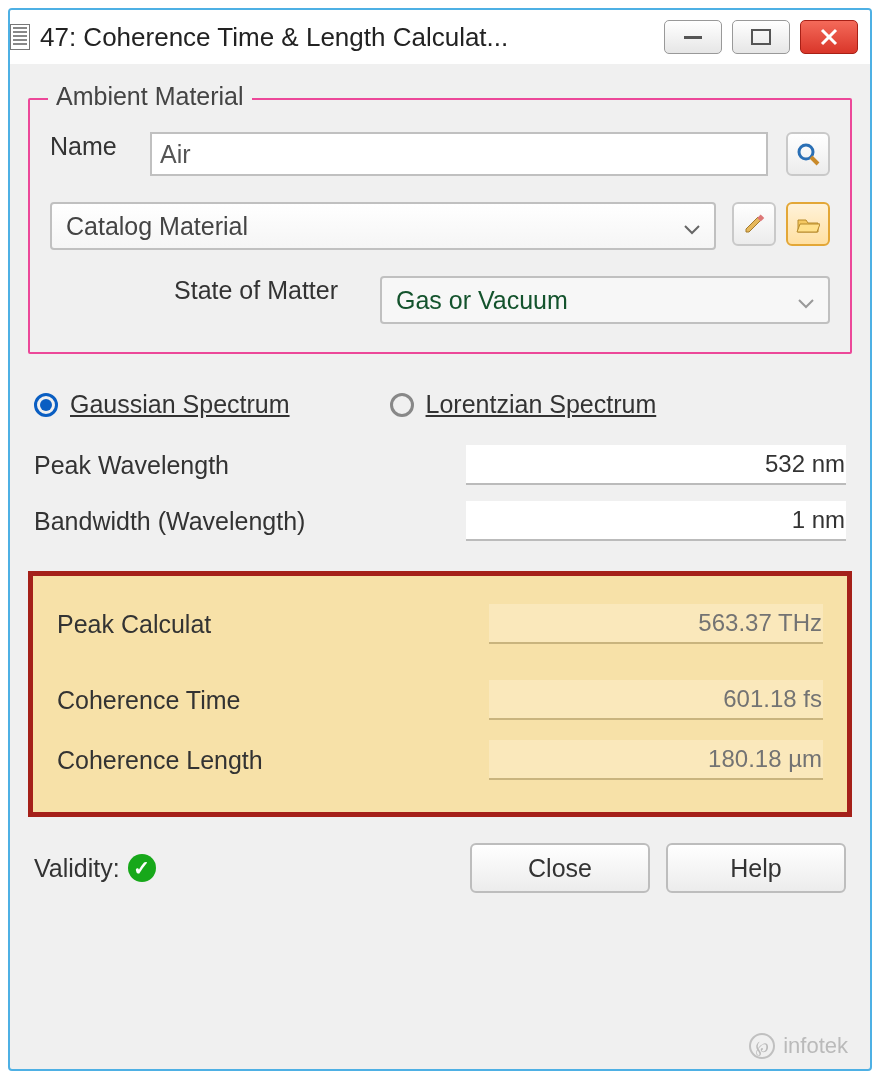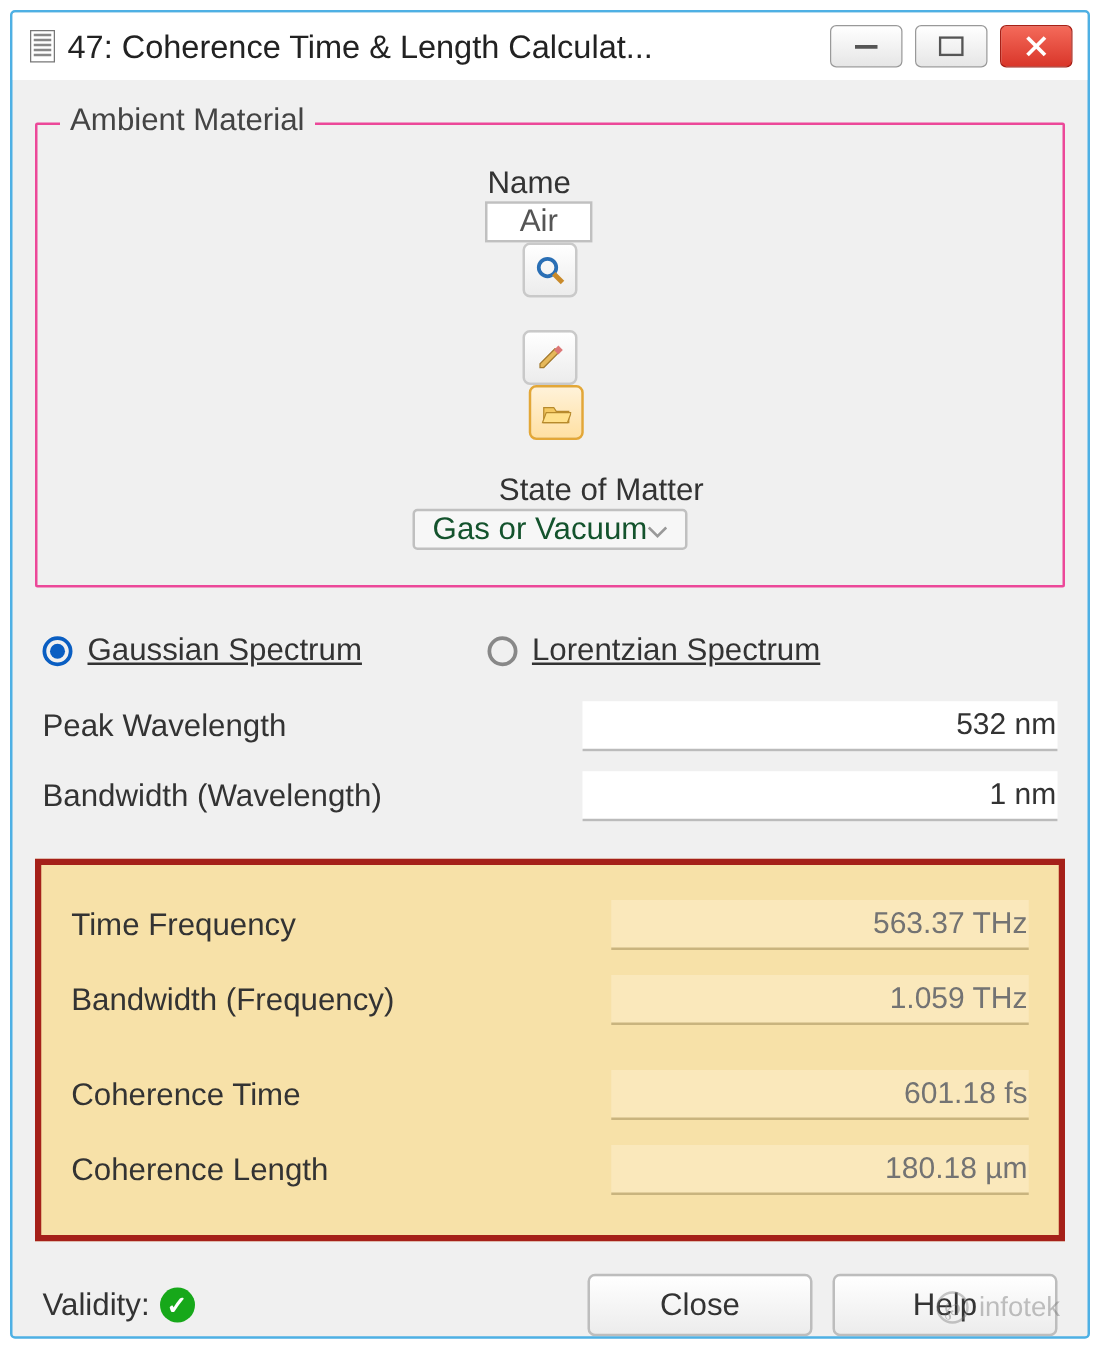--- a/index.html
+++ b/index.html
@@ -19,21 +19,20 @@
     border-radius: 4px;
     background: #f0f0f0;
     overflow: hidden;
   }
   
   .titlebar {
     height: 54px;
     background: #fff;
     display: flex;
     align-items: center;
-    padding-left: 14px;
   }
   .titlebar .icon-box {
     width: 20px; height: 26px;
     border: 1px solid #777;
     margin-right: 10px;
     display: flex; flex-direction: column;
     padding: 2px 2px;
     gap: 2px;
   }
   .titlebar .icon-box div { height: 2px; background: #888; }
@@ -79,29 +78,29 @@
   }
   .fs-legend {
     position: absolute;
     top: -18px; left: 18px;
     padding: 0 8px;
     background: #f0f0f0;
     font-size: 25px;
     color: #444;
   }
 
-  .row { display: flex; align-items: center; flex-direction: column; }
+  .row { display: flex; align-items: flex-start; }
   .name-row { margin-top: 10px; }
   .lbl { font-size: 25px; color: #333; }
   .name-lbl { width: 100px; }
   .txtfield {
     height: 44px;
     background: #fff;
     border: 2px solid #c0c0c0;
-    padding: 0 26px;
+    padding: 0 8px;
     font-size: 25px;
     color: #555;
     display: flex; align-items: center;
   }
   .name-field { flex: 1; margin-right: 18px; }
 
   .iconbtn {
     width: 44px; height: 44px;
     border: 2px solid #c9c9c9;
     border-radius: 6px;
@@ -269,20 +268,28 @@
         <div class="txtfield name-field">Air</div>
         <div class="iconbtn">
           <svg width="24" height="24">
             <circle cx="10" cy="10" r="7" fill="none" stroke="#2a6fb5" stroke-width="3"></circle>
             <line x1="15" y1="15" x2="22" y2="22" stroke="#c98a2a" stroke-width="4"></line>
           </svg>
         </div>
       </div>
 
       <div class="row catalog-row">
+        <div class="combo catalog-combo">
+          <span>Catalog Material</span>
+          <span class="chev">
+            <svg width="16" height="10">
+                <polyline points="1,1 8,8 15,1" fill="none" stroke="#666" stroke-width="2"></polyline>
+              </svg>
+          </span>
+        </div>
         <div class="iconbtn">
           <svg width="22" height="22">
             <polygon points="3,19 6,19 18,7 15,4 3,16" fill="#e6b85a" stroke="#a37a2d" stroke-width="1"></polygon>
             <rect x="15" y="2" width="5" height="5" transform="rotate(45 17 5)" fill="#d77"></rect>
           </svg>
         </div>
         <div class="iconbtn active">
           <svg width="24" height="20">
             <path d="M2 6 h8 l2 3 h10 v9 h-20 z" fill="#f4c861" stroke="#b78a2c" stroke-width="1"></path>
             <path d="M4 10 h20 l-3 8 h-20 z" fill="#ffe08a" stroke="#b78a2c" stroke-width="1"></path>
@@ -320,26 +327,22 @@
         <div class="val-input">532 nm</div>
       </div>
       <div class="val-row">
         <div class="lbl">Bandwidth (Wavelength)</div>
         <div class="val-input">1 nm</div>
       </div>
     </div>
 
     <div class="highlight-wrap">
       <div class="val-row">
-        <div class="lbl">Time Frequency</div>
+        <div class="lbl">Peak Calculat</div>
         <div class="val-input">563.37 THz</div>
-      </div>
-      <div class="val-row">
-        <div class="lbl">Bandwidth (Frequency)</div>
-        <div class="val-input">1.059 THz</div>
       </div>
       <div class="spacer"></div>
       <div class="val-row">
         <div class="lbl">Coherence Time</div>
         <div class="val-input">601.18 fs</div>
       </div>
       <div class="val-row">
         <div class="lbl">Coherence Length</div>
         <div class="val-input">180.18 µm</div>
       </div>

